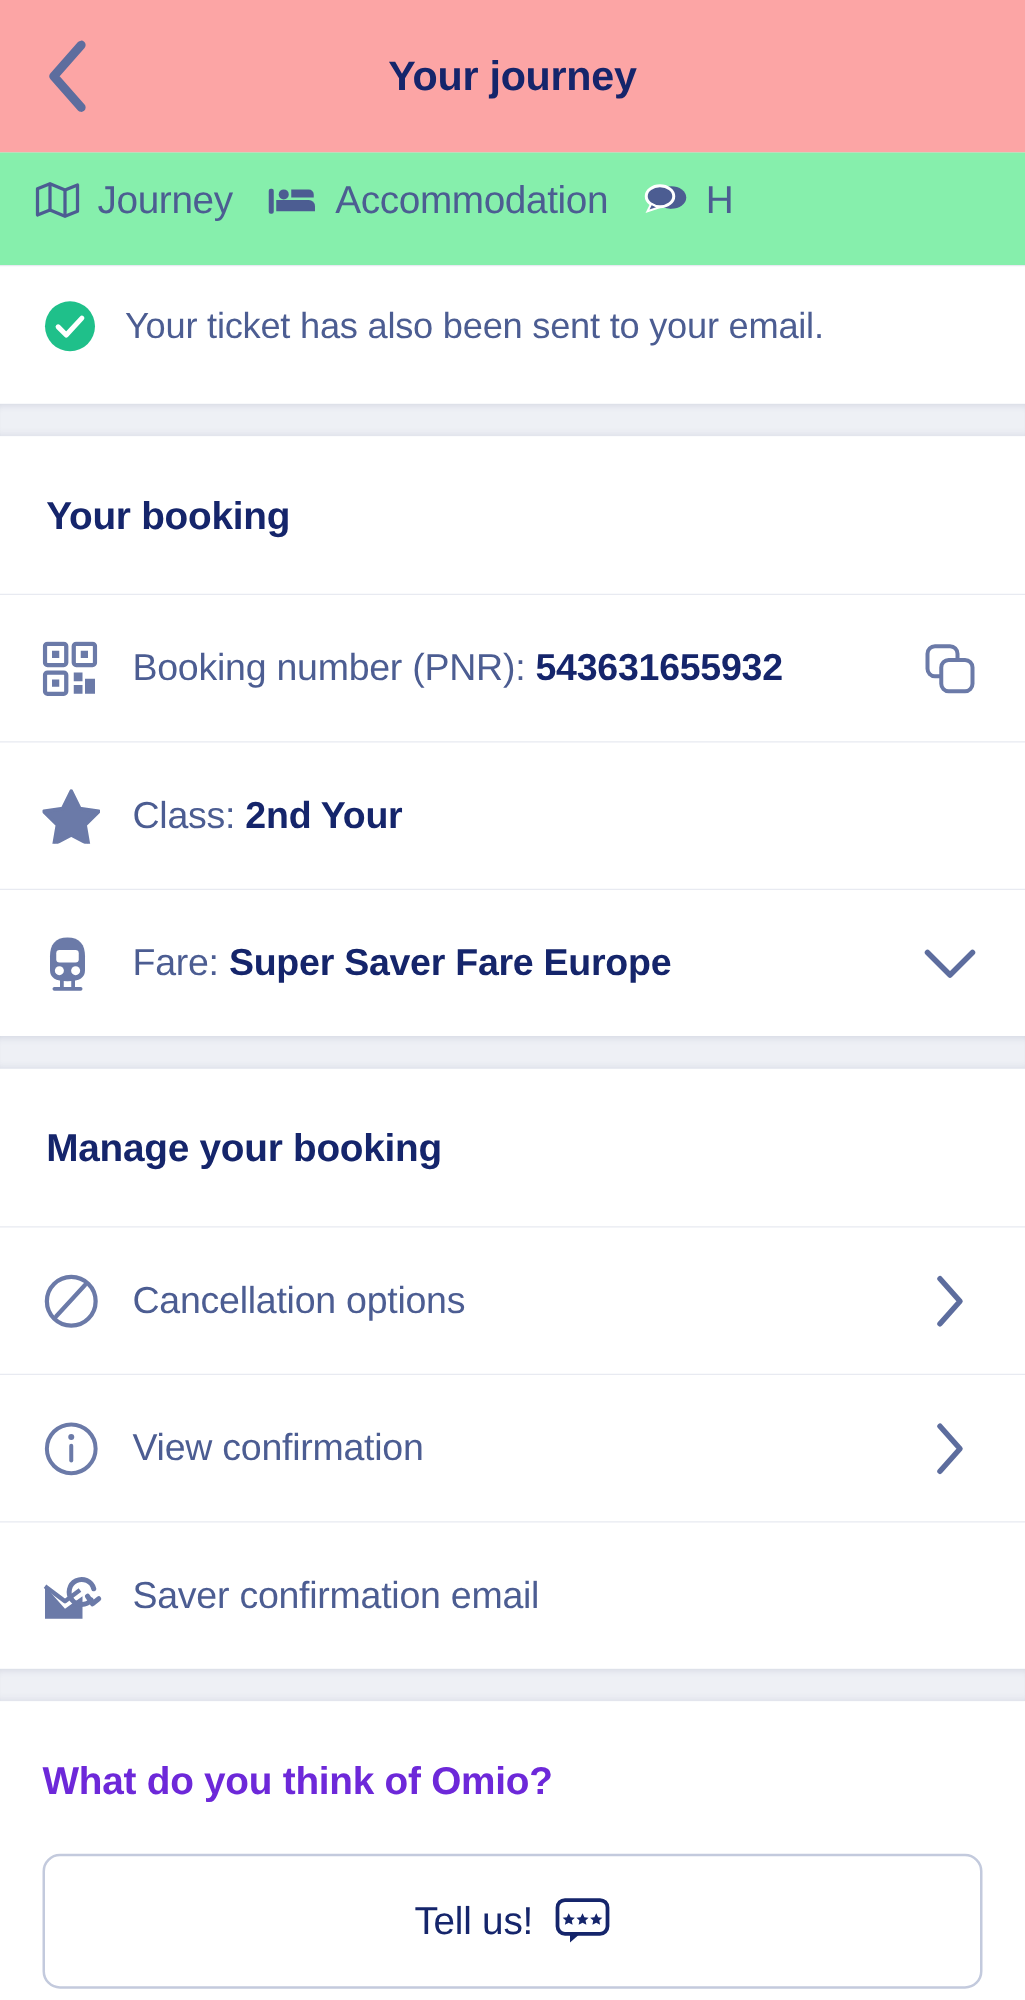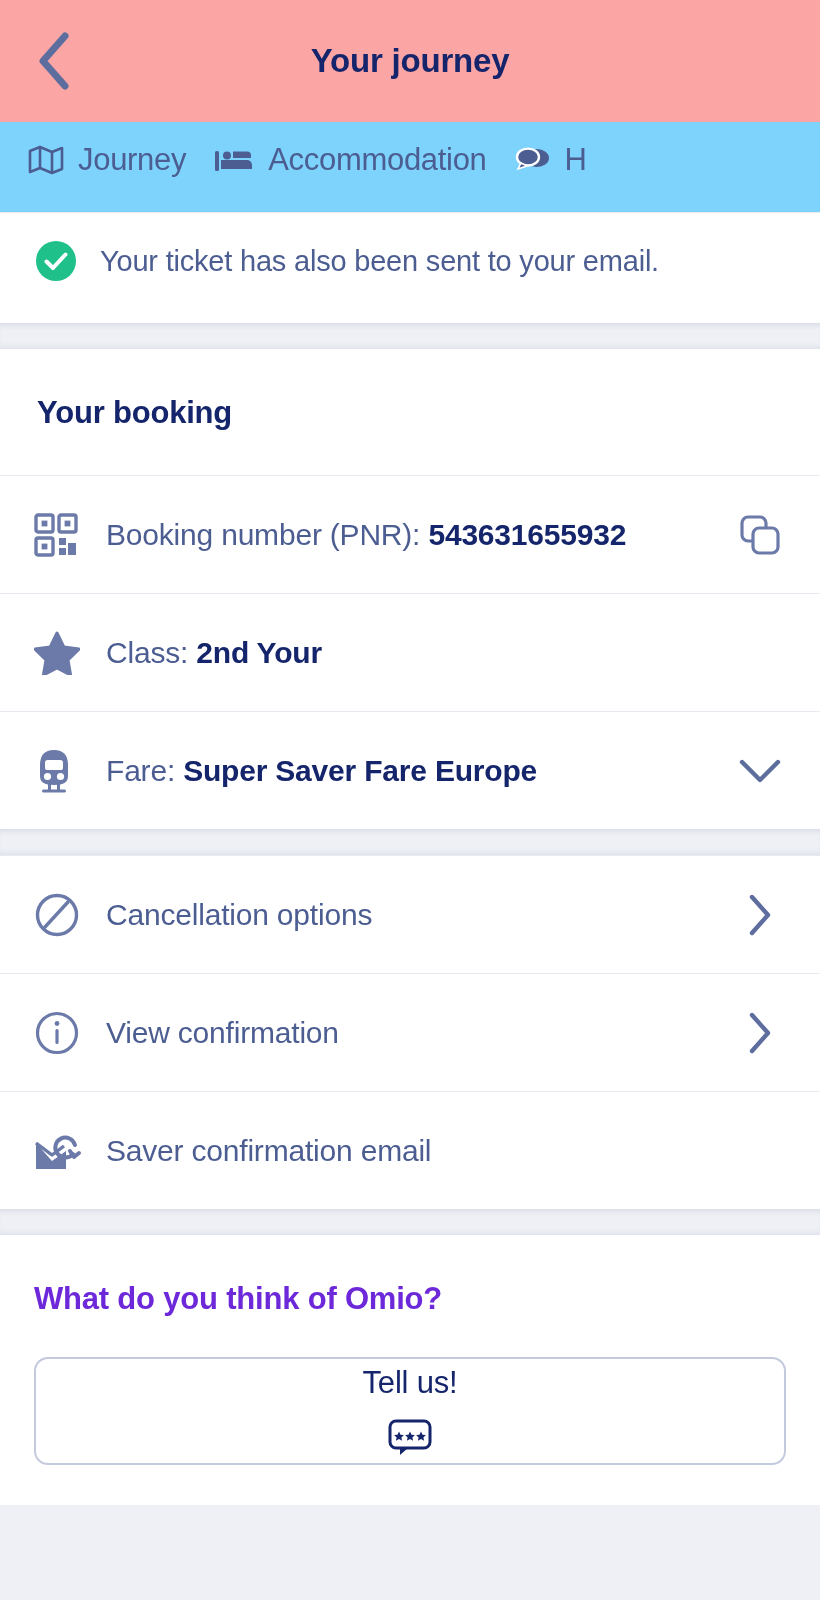--- a/index.html
+++ b/index.html
@@ -46,21 +46,21 @@
     width: 100%;
     text-align: center;
     font-size: 33px;
     font-weight: bold;
     color: #15256b;
     letter-spacing: -0.2px;
   }
 
   
   .tabbar {
-    background: #7dd3fc;
+    background: #86efac;
     height: 90px;
     display: flex;
     align-items: flex-start;
     padding-left: 14px;
     position: relative;
     flex: none;
     overflow: hidden;
     white-space: nowrap;
   }
   .tab {
@@ -170,21 +170,20 @@
     width: 100%;
     height: 108px;
     border: 2px solid #c3cadd;
     border-radius: 14px;
     background: #ffffff;
     display: flex;
     align-items: center;
     justify-content: center;
     gap: 18px;
     cursor: pointer;
-    flex-direction: column;
   }
   .tell-us-label {
     font-size: 31px;
     color: #15256b;
     letter-spacing: -0.2px;
   }
 
   svg { display: block; }
 </style>
 </head>
@@ -311,20 +310,21 @@
         <svg width="44" height="28" viewBox="0 0 44 28">
           <path d="M4 5 L22 23 L40 5" fill="none" stroke="#5d6d9e" stroke-width="4.4" stroke-linecap="round" stroke-linejoin="round"></path>
         </svg>
       </span>
     </div>
   </div>
 
   <div class="gap"></div>
 
   <div class="card">
+    <div class="card-title">Manage your booking</div>
 
     <div class="row">
       <span class="row-ico">
         <svg width="46" height="46" viewBox="0 0 46 46">
           <circle cx="23" cy="23" r="19.5" fill="none" stroke="#6b7aa8" stroke-width="3.4"></circle>
           <line x1="34" y1="10" x2="11" y2="35" stroke="#6b7aa8" stroke-width="3.4" stroke-linecap="round"></line>
         </svg>
       </span>
       <span class="row-text">Cancellation options</span>
       <span class="row-trail">

